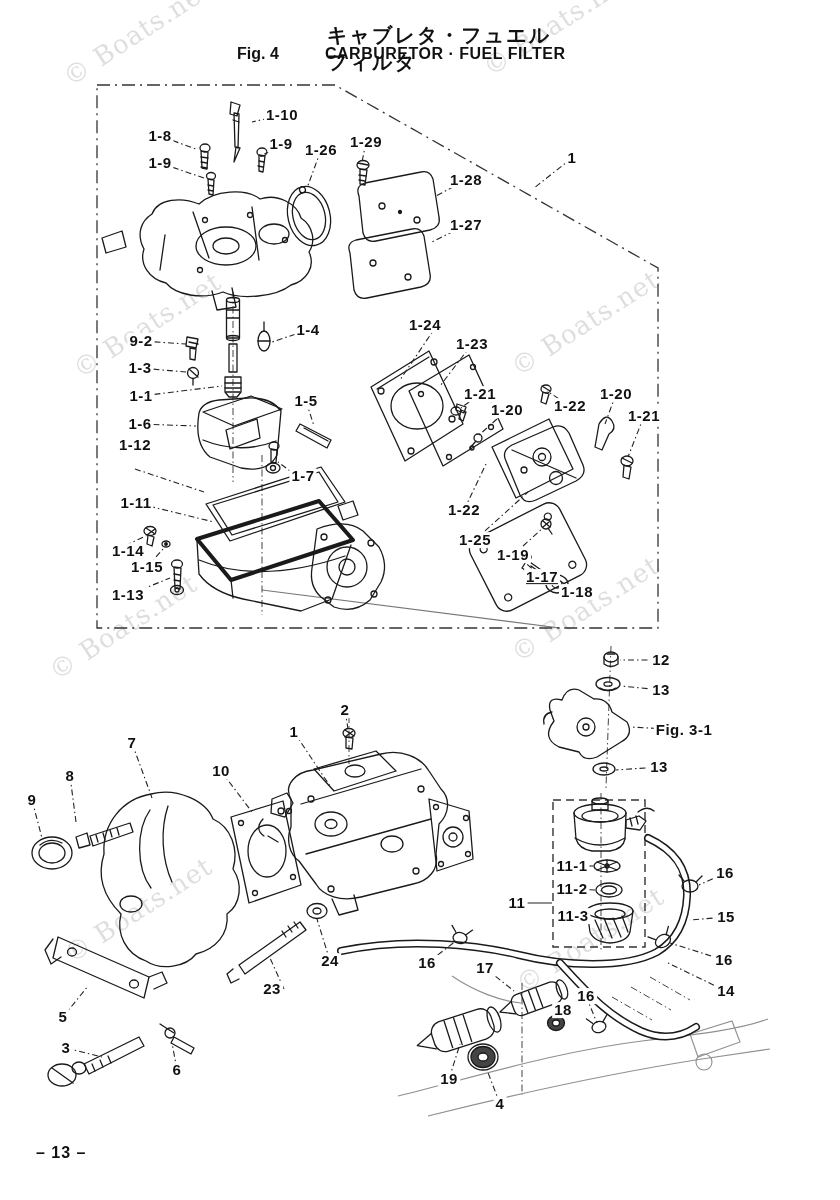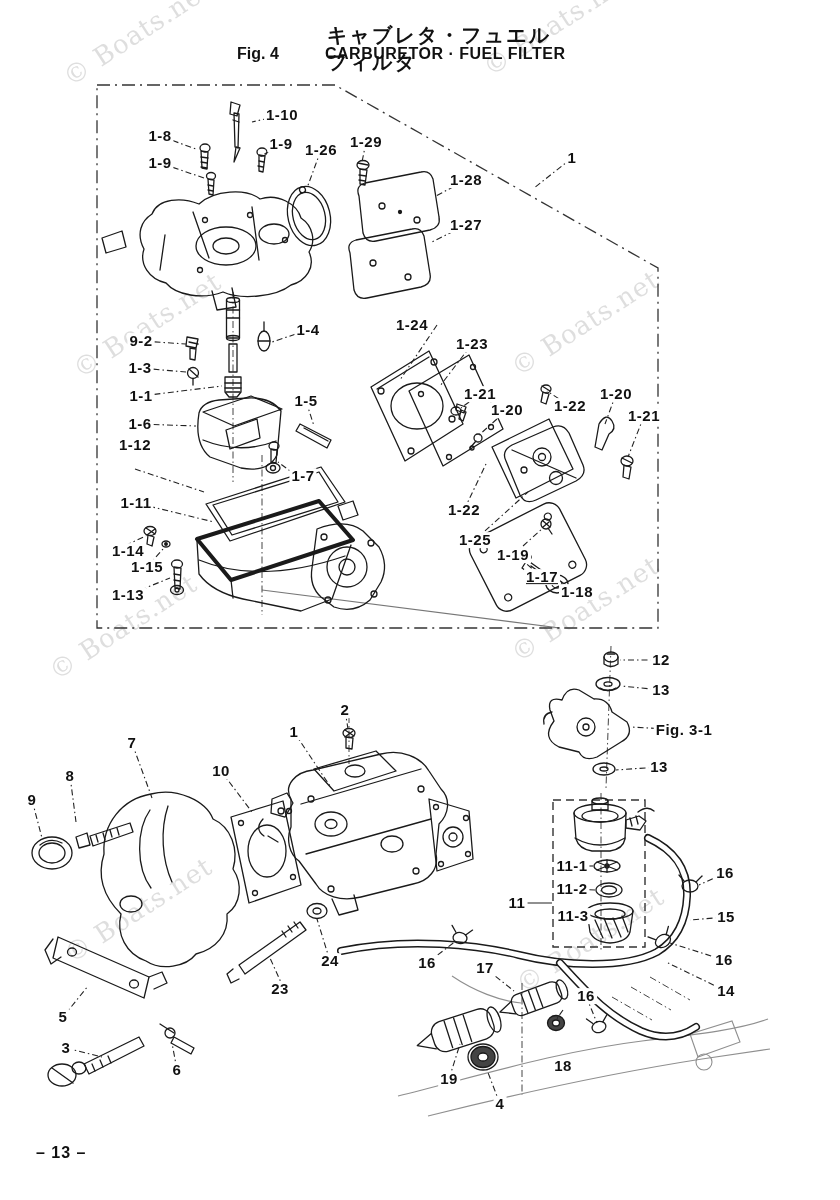--- a/index.html
+++ b/index.html
@@ -523,21 +523,21 @@
       <div class="callout" style="left: 141px; top: 396px;">1-1</div>
       <div class="callout" style="left: 140px; top: 424px;">1-6</div>
       <div class="callout" style="left: 308px; top: 330px;">1-4</div>
       <div class="callout" style="left: 306px; top: 401px;">1-5</div>
       <div class="callout" style="left: 297px; top: 476px; margin-left: 6px;">1-7</div>
       <div class="callout" style="left: 135px; top: 445px;">1-12</div>
       <div class="callout" style="left: 136px; top: 503px;">1-11</div>
       <div class="callout" style="left: 128px; top: 551px;">1-14</div>
       <div class="callout" style="left: 147px; top: 567px;">1-15</div>
       <div class="callout" style="left: 128px; top: 595px;">1-13</div>
-      <div class="callout" style="left: 412px; top: 325px;">1-24</div>
+      <div class="callout" style="left: 425px; top: 325px;">1-24</div>
       <div class="callout" style="left: 472px; top: 344px;">1-23</div>
       <div class="callout" style="left: 480px; top: 394px;">1-21</div>
       <div class="callout" style="left: 507px; top: 410px;">1-20</div>
       <div class="callout" style="left: 570px; top: 406px;">1-22</div>
       <div class="callout" style="left: 616px; top: 394px;">1-20</div>
       <div class="callout" style="left: 644px; top: 416px;">1-21</div>
       <div class="callout" style="left: 464px; top: 510px;">1-22</div>
       <div class="callout" style="left: 475px; top: 540px;">1-25</div>
       <div class="callout" style="left: 513px; top: 555px;">1-19</div>
       <div class="callout" style="left: 542px; top: 577px; text-decoration: underline;">1-17</div>
@@ -546,26 +546,26 @@
       <div class="callout" style="left: 661px; top: 690px;">13</div>
       <div class="callout" style="left: 684px; top: 730px;">Fig. 3-1</div>
       <div class="callout" style="left: 659px; top: 767px;">13</div>
       <div class="callout" style="left: 132px; top: 743px;">7</div>
       <div class="callout" style="left: 70px; top: 776px;">8</div>
       <div class="callout" style="left: 32px; top: 800px;">9</div>
       <div class="callout" style="left: 221px; top: 771px;">10</div>
       <div class="callout" style="left: 345px; top: 710px;">2</div>
       <div class="callout" style="left: 294px; top: 732px;">1</div>
       <div class="callout" style="left: 330px; top: 961px;">24</div>
-      <div class="callout" style="left: 280px; top: 989px; text-align: center;">23</div>
+      <div class="callout" style="left: 272px; top: 989px; text-align: center;">23</div>
       <div class="callout" style="left: 427px; top: 963px;">16</div>
       <div class="callout" style="left: 485px; top: 968px;">17</div>
       <div class="callout" style="left: 449px; top: 1079px;">19</div>
       <div class="callout" style="left: 500px; top: 1104px;">4</div>
-      <div class="callout" style="left: 563px; top: 1066px; text-align: right;">18</div>
+      <div class="callout" style="left: 563px; top: 1010px; text-align: right;">18</div>
       <div class="callout" style="left: 586px; top: 996px;">16</div>
       <div class="callout" style="left: 726px; top: 991px; text-align: center;">14</div>
       <div class="callout" style="left: 725px; top: 873px;">16</div>
       <div class="callout" style="left: 726px; top: 917px;">15</div>
       <div class="callout" style="left: 724px; top: 960px;">16</div>
       <div class="callout" style="left: 572px; top: 866px;">11-1</div>
       <div class="callout" style="left: 572px; top: 889px;">11-2</div>
       <div class="callout" style="left: 517px; top: 903px;">11</div>
       <div class="callout" style="left: 573px; top: 916px;">11-3</div>
       <div class="callout" style="left: 63px; top: 1017px;">5</div>

